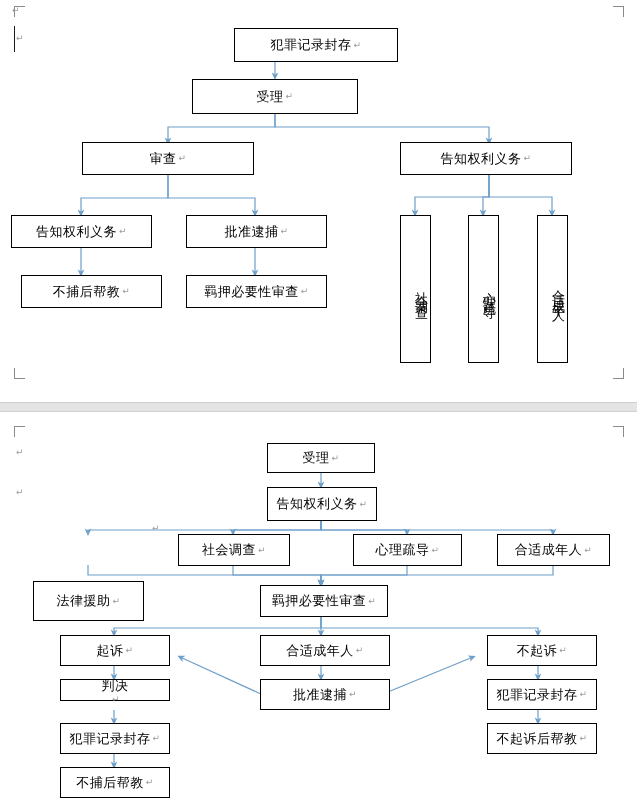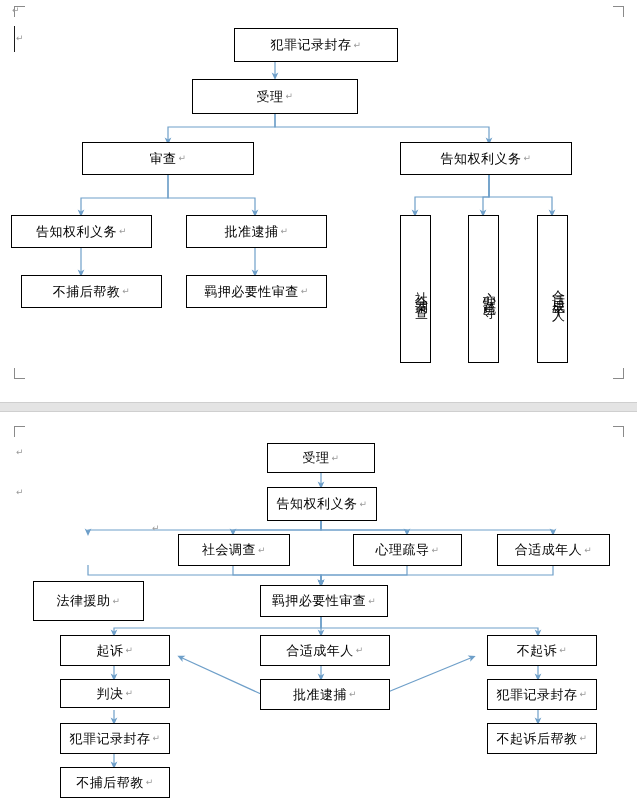--- a/index.html
+++ b/index.html
@@ -290,21 +290,21 @@
     <div class="node" style="left:260px; top:223px; width:130px; height:31px;">
       <span>合适成年人</span>
         <span class="pilcrow" style="position:static; margin-left:2px;">↵</span>
     </div>
 
     <div class="node" style="left:487px; top:223px; width:110px; height:31px;">
       <span>不起诉</span>
         <span class="pilcrow" style="position:static; margin-left:2px;">↵</span>
     </div>
 
-    <div class="node" style="left:60px; top:267px; width:110px; height:29px;">
+    <div class="node" style="left:60px; top:267px; width:110px; height:22px;flex-direction:column;">
       <span>判决</span>
         <span class="pilcrow" style="position:static; margin-left:2px;">↵</span>
     </div>
 
     <div class="node" style="left:260px; top:267px; width:130px; height:31px;">
       <span>批准逮捕</span>
         <span class="pilcrow" style="position:static; margin-left:2px;">↵</span>
     </div>
 
     <div class="node" style="left:60px; top:311px; width:110px; height:31px;">

